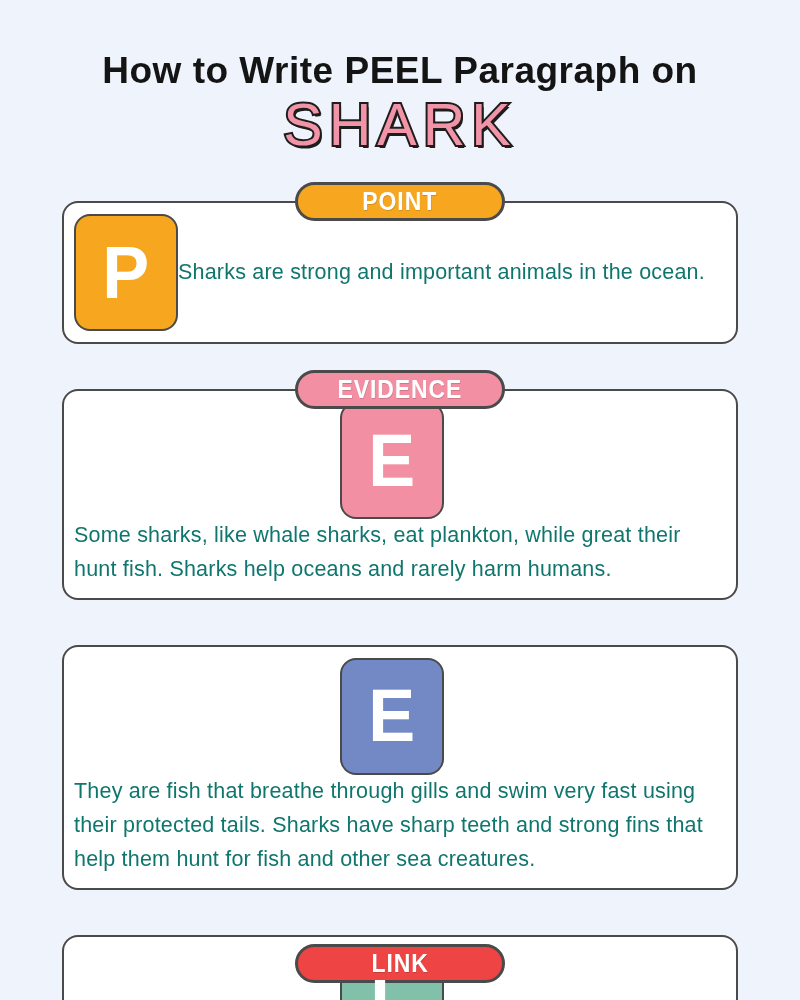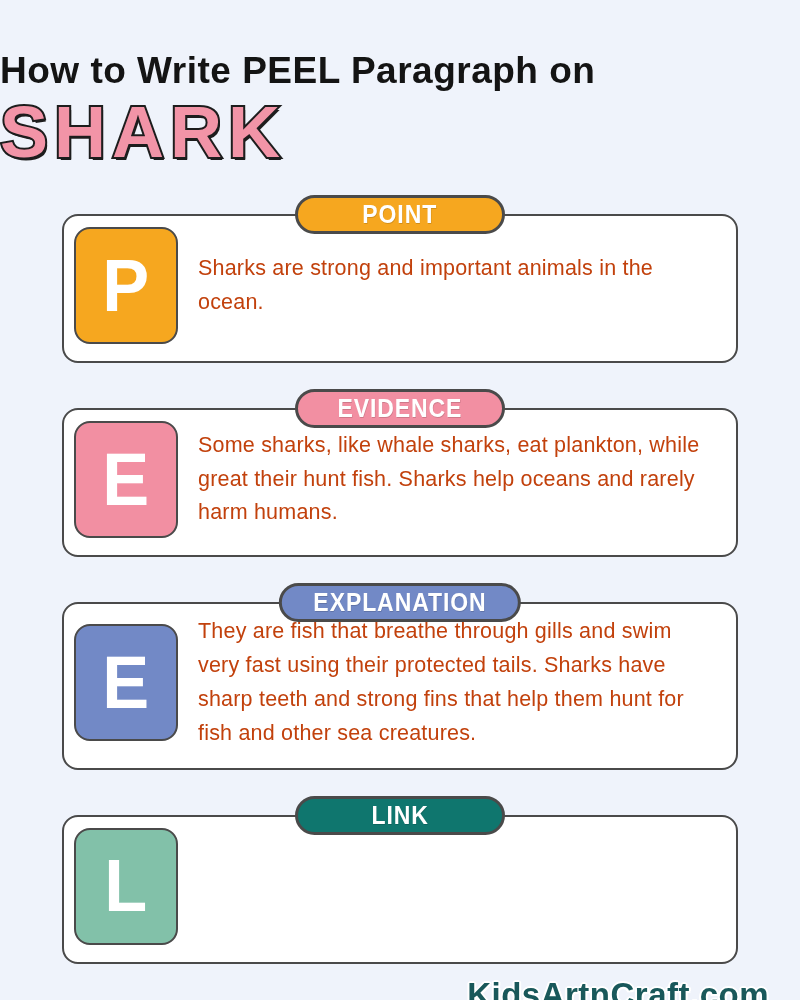--- a/index.html
+++ b/index.html
@@ -7,53 +7,52 @@
   body { font-family: "Liberation Sans", sans-serif; }
 
   .poster {
     position: relative;
     width: 800px;
     height: 1000px;
     background: #EFF3FB;
     overflow: hidden;
   }
 
-  .header { text-align: left; padding-top: 50px; }
+  .header { text-align: center; padding-top: 50px; }
   .title-line {
     font-size: 37px;
     font-weight: bold;
     letter-spacing: 0.5px;
     color: #141414;
   }
   .subject-word {
     display: inline-block;
     margin-top: 4px;
-    font-size: 72px;
-    font-weight: 700;
+    font-size: 59px;
+    font-weight: 400;
     letter-spacing: 6px;
     line-height: 1.0;
     -webkit-text-stroke: 4px #1d1d1d;
     paint-order: stroke fill;
     text-shadow: 2px 3px 0 #1d1d1d;
   }
 
   .cards { width: 676px; margin: 46px auto 0 auto; }
 
   .card {
     position: relative;
     background: #ffffff;
     border: 2.5px solid #4A4A4A;
     border-radius: 16px;
     display: flex;
     align-items: center;
-    gap: 20px;
-    padding: 11px 26px 17px 10px;
+    padding: 11px 26px 11px 10px;
     min-height: 140px;
   }
-  .card + .card { margin-top: 45px; }
+  .card + .card { margin-top: 45px; flex-direction: column; }
 
   .pill {
     position: absolute;
     top: -21px;
     left: 50%;
     transform: translateX(-50%);
     min-width: 210px;
     height: 39px;
     border: 3px solid #4A4A4A;
     border-radius: 20px;
@@ -87,21 +86,21 @@
     font-size: 74px;
     font-weight: bold;
     line-height: 1;
     transform: scaleX(0.95);
   }
 
   .card-text {
     flex: 1;
     font-size: 21.5px;
     line-height: 1.58;
-    color: #c2410c;
+    color: #0f766e;
     letter-spacing: 0.2px;
   }
 
   .footer {
     width: 738px;
     margin: 12px auto 0 auto;
     text-align: right;
   }
   .footer-site {
     display: inline-block;
@@ -139,31 +138,28 @@
       <div class="pill" style="background-color: rgb(242, 143, 162);">
         <span class="pill-label">EVIDENCE</span>
       </div>
       <div class="badge" style="background-color: rgb(242, 143, 162);">
         <span class="badge-letter">E</span>
       </div>
       <div class="card-text">Some sharks, like whale sharks, eat plankton, while great their hunt fish. Sharks help oceans and rarely harm humans.</div>
     </div>
 
     <div class="card">
-      <div class="pill" style="background-color: rgb(114, 137, 198);">
-        <span class="pill-label">EXPLANATION</span>
-      </div>
       <div class="badge" style="background-color: rgb(114, 137, 198);">
         <span class="badge-letter">E</span>
       </div>
       <div class="card-text">They are fish that breathe through gills and swim very fast using their protected tails. Sharks have sharp teeth and strong fins that help them hunt for fish and other sea creatures.</div>
     </div>
 
     <div class="card">
-      <div class="pill" style="background-color: #0f766e;">
+      <div class="pill" style="background-color: #ef4444; margin-top: 28px;">
         <span class="pill-label">LINK</span>
       </div>
       <div class="badge" style="background-color: rgb(130, 193, 169);">
         <span class="badge-letter">L</span>
       </div>
     </div>
 
   </div>
 
   <div class="footer">

